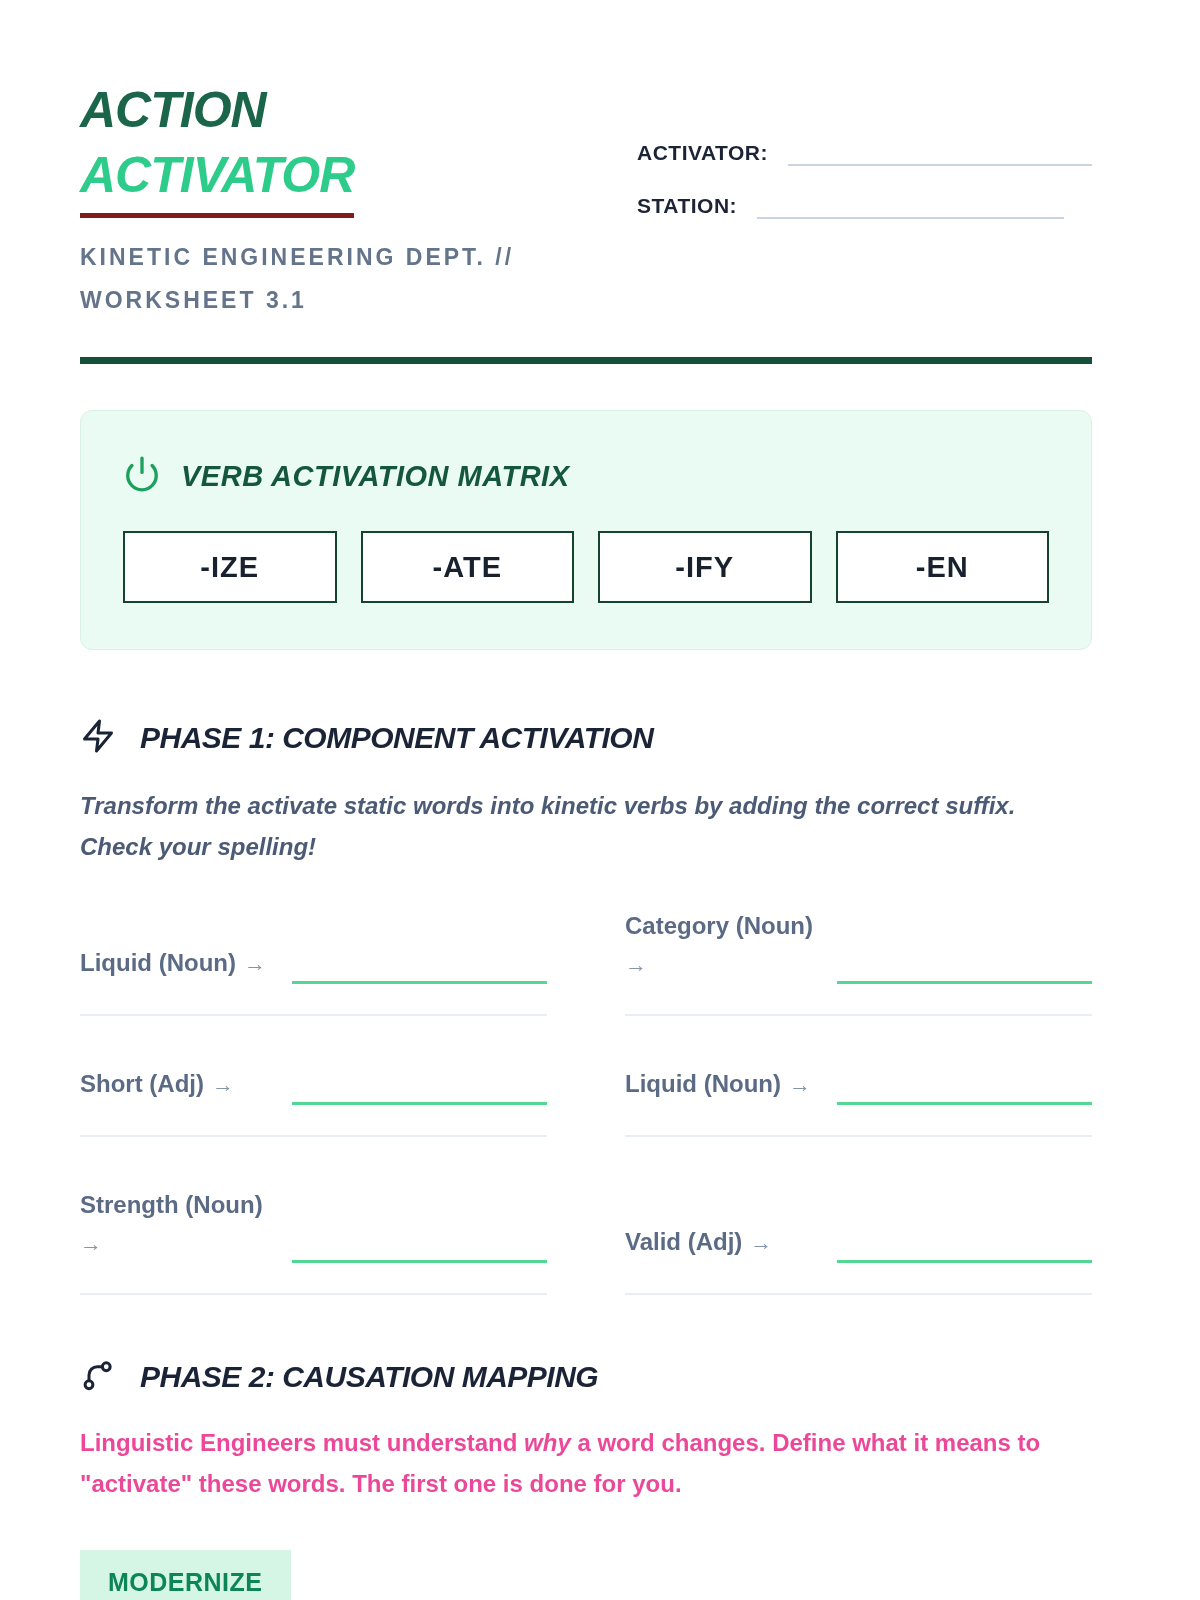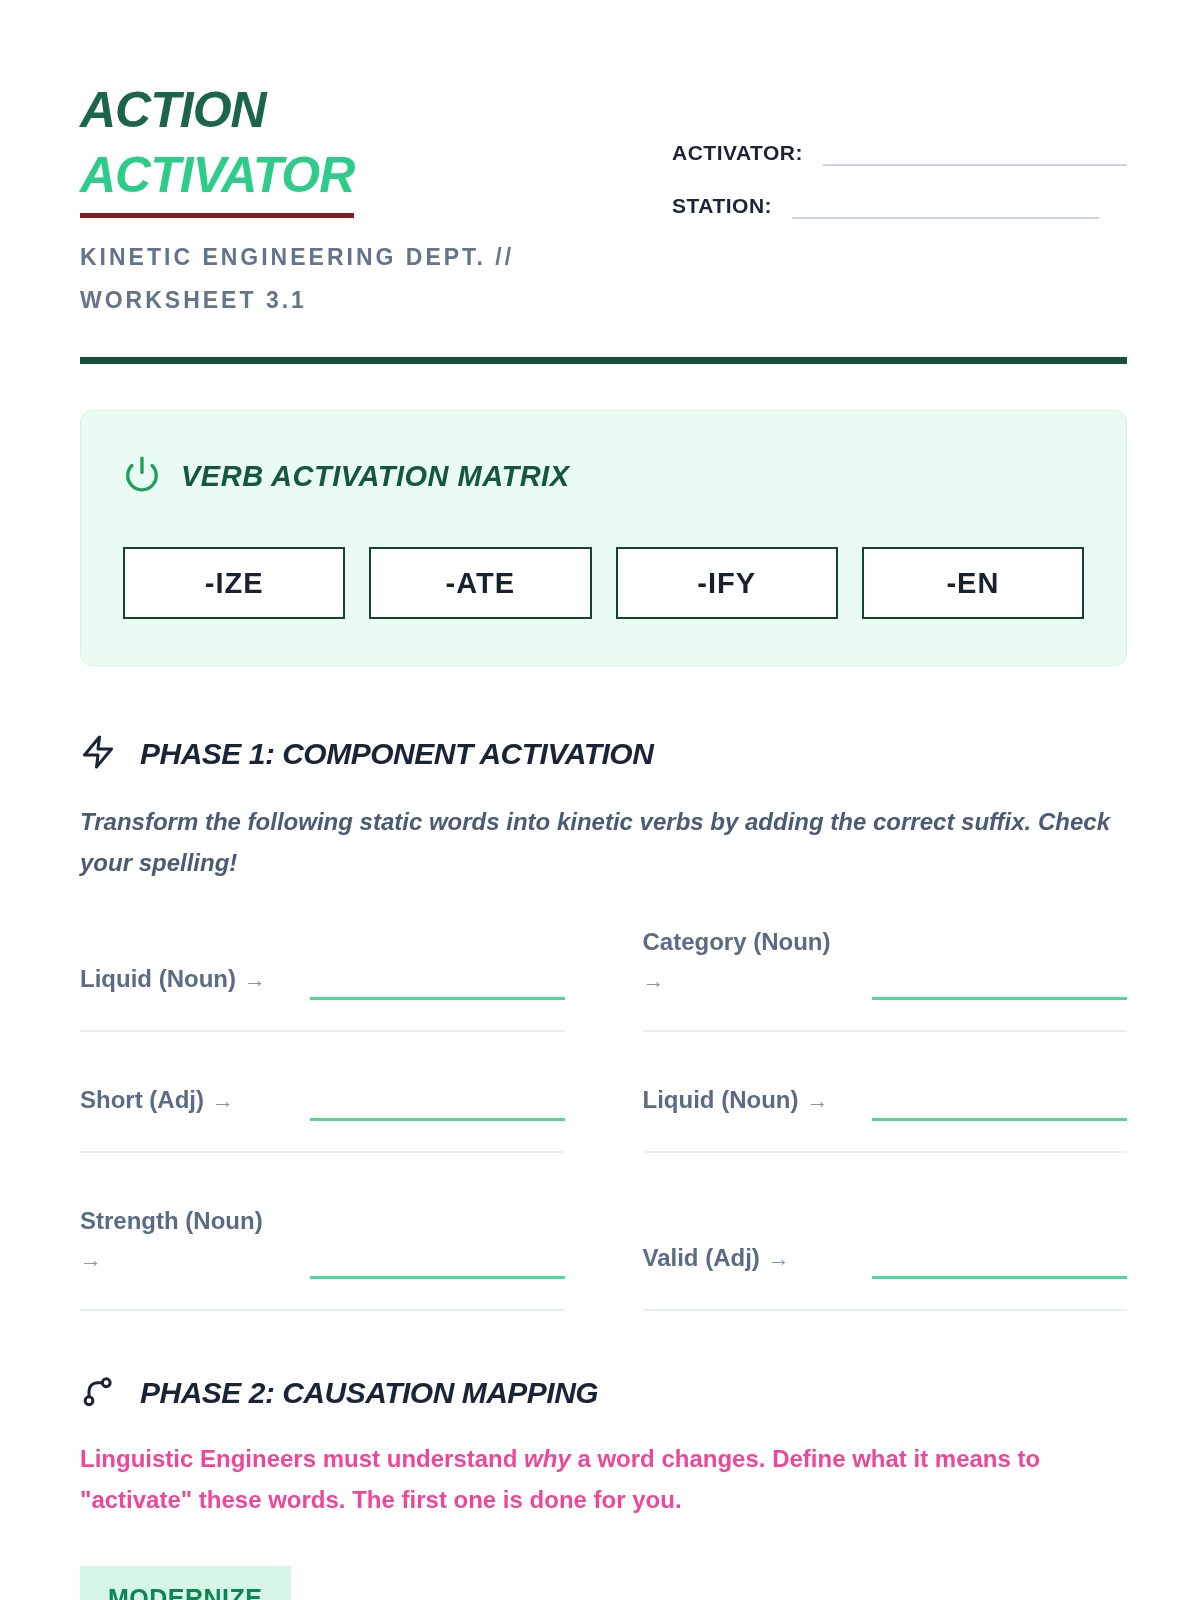--- a/index.html
+++ b/index.html
@@ -1,18 +1,18 @@
 <!DOCTYPE html>
 <html><head>
 <meta charset="utf-8">
 <style>
   * { margin:0; padding:0; box-sizing:border-box; }
   html,body { width:1200px; height:1600px; background:#ffffff; overflow:hidden; }
   body { font-family:"Liberation Sans", sans-serif; color:#1b2437; }
-  .page { width:1200px; height:1600px; padding:78px 73px 0 80px; overflow:hidden; }
+  .page { width:1200px; height:1600px; padding:78px 108px 0 80px; overflow:hidden; }
 
   
   .header { display:flex; justify-content:space-between; }
   .title-block h1 { font-size:50px; font-style:italic; font-weight:bold; letter-spacing:-1px; line-height:1.3; }
   .title-line1 { color:#1b654a; display:block; }
   .title-line2 { color:#2ecc8b; display:inline-block; border-bottom:5px solid #7f1d1d; padding-bottom:5px; }
   .subtitle { margin-top:18px; font-size:23px; font-weight:bold; letter-spacing:3px; color:#64748b; line-height:1.85; }
   .header-fields { width:455px; margin-top:62px; flex:0 0 auto; }
   .field-row { display:flex; align-items:center; margin-bottom:27px; }
   .field-row.second { padding-right:28px; }
@@ -20,21 +20,21 @@
   .field-blank { flex:1 1 auto; margin-left:20px; border-bottom:2px solid #c9d3e2; height:26px; }
 
   
   .rule { margin-top:36px; height:7px; background:#17503a; }
 
   
   .matrix { margin-top:46px; background:#e9fbf2; border:1px solid #d9f1e3; border-radius:12px; padding:44px 42px 46px 42px; }
   .matrix-head { display:flex; align-items:center; gap:20px; }
   .matrix-head h2 { font-size:29px; font-style:italic; font-weight:bold; color:#14563e; letter-spacing:0.5px; }
   .power-svg { width:38px; height:38px; }
-  .suffix-row { margin-top:50px; display:grid; grid-template-columns:repeat(4,1fr); gap:24px; }
+  .suffix-row { margin-top:34px; display:grid; grid-template-columns:repeat(4,1fr); gap:24px; }
   .suffix-box { background:#ffffff; border:2px solid #14432f; height:72px; display:flex; align-items:center; justify-content:center;
                 font-size:29px; font-weight:bold; color:#18222f; letter-spacing:1px; }
 
   
   .phase-head { display:flex; align-items:center; gap:24px; }
   .phase-head h2 { font-size:30px; font-style:italic; font-weight:bold; color:#1b2437; letter-spacing:-0.5px; }
   .phase-icon { width:36px; height:36px; flex:0 0 auto; }
   .phase1 { margin-top:68px; }
   .instructions { margin-top:28px; font-size:24px; font-style:italic; font-weight:bold; color:#4c5b75; line-height:1.7; }
 
@@ -104,21 +104,21 @@
 
   <section class="phase1">
     <div class="phase-head">
       <span>
         <svg class="phase-icon" viewBox="0 0 24 24" fill="none" stroke="#1b2437" stroke-width="2" stroke-linejoin="round">
           <polygon points="13 2 3 14 12 14 11 22 21 10 12 10 13 2"></polygon>
         </svg>
       </span>
       <h2>PHASE 1: COMPONENT ACTIVATION</h2>
     </div>
-    <p class="instructions">Transform the following static words into kinetic verbs by adding the correct suffix. Check your spelling!</p>
+    <p class="instructions">Transform the activate static words into kinetic verbs by adding the correct suffix. Check your spelling!</p>
 
     <div class="items-grid">
       <div class="item">
         <span class="item-label">
           <span class="word">Liquid (Noun)</span><span class="arrow">→</span>
         </span>
         <span class="blank"></span>
       </div>
       <div class="item wrap">
         <span class="item-label">

